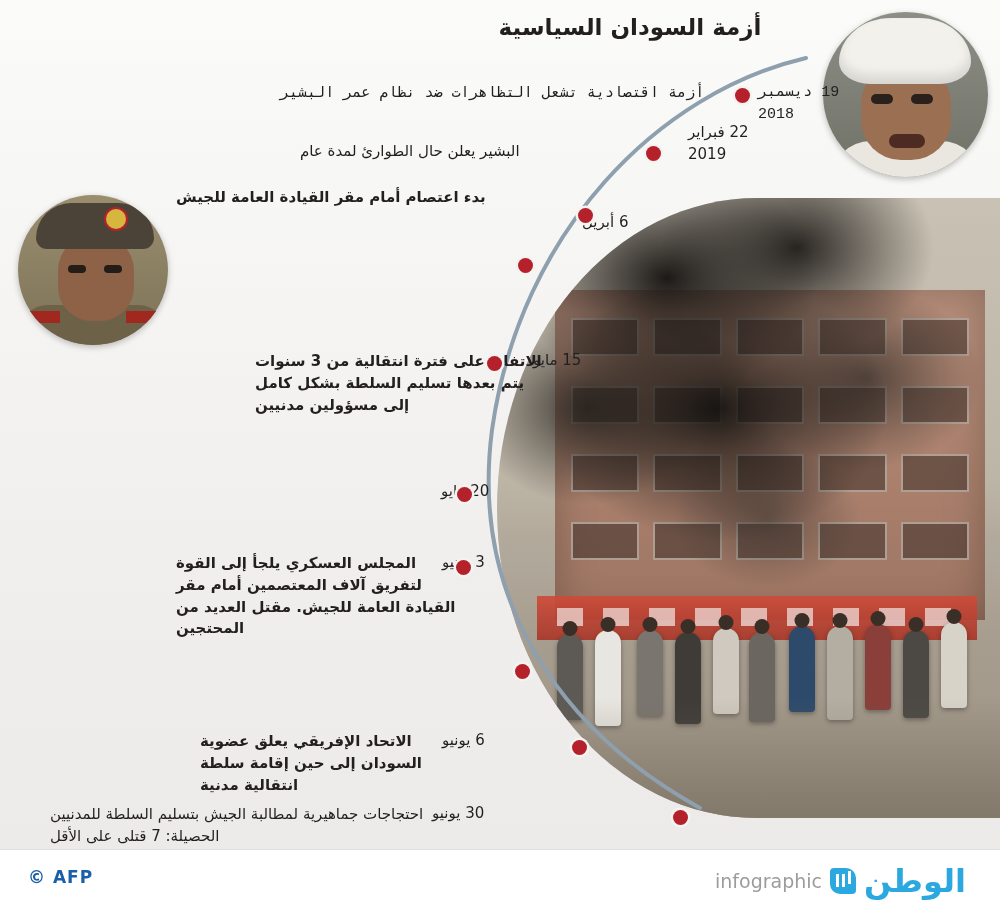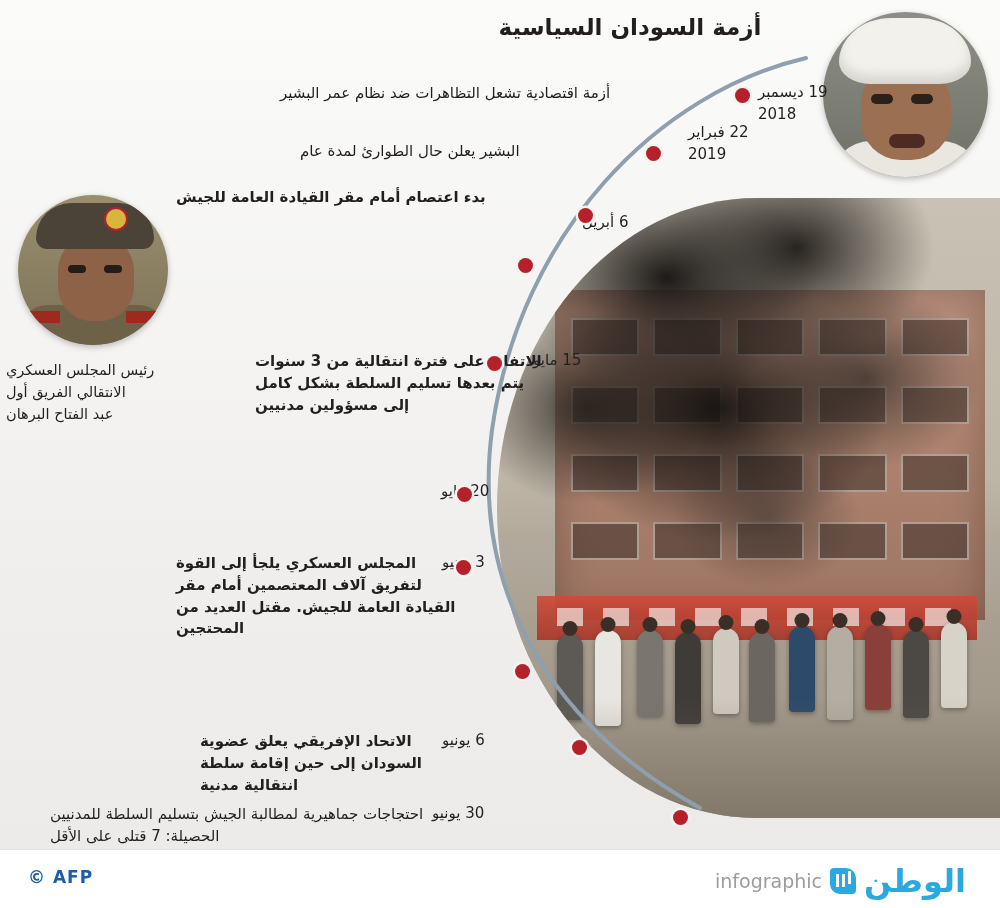--- a/index.html
+++ b/index.html
@@ -429,29 +429,26 @@
   <div class="portrait portrait-burhan">
     <div class="uniform"></div>
     <div class="epaulette l"></div>
     <div class="epaulette r"></div>
     <div class="face"></div>
     <div class="beret"></div>
     <div class="badge"></div>
     <div class="eye l"></div>
     <div class="eye r"></div>
   </div>
-  <div class="burhan-caption" style="white-space:pre-line;">رئيس المجلس العسكري
-الانتقالي الفريق أول
-عبد الفتاح البرهان</div>
 
   <svg class="arc-svg" viewBox="0 0 1000 908">
     <path d="M 806 58 C 660 92, 520 230, 492 430 C 470 600, 560 730, 700 808" fill="none" stroke="#8e9fad" stroke-width="4" stroke-linecap="round"></path>
   </svg>
 
-  <div class="tl-item" style="top:82px; left:280px; width:470px;">
+  <div class="tl-item" style="top:82px; left:280px; width:470px;font-family:Liberation Mono, monospace;">
     <div class="tl-text" style="text-align:left;">أزمة اقتصادية تشعل التظاهرات ضد نظام عمر البشير</div>
     <div class="tl-date" style="position:absolute; left:478px; top:0; width:110px; text-align:left;">19 ديسمبر
 2018</div>
   </div>
   <div class="dot" style="left:735px; top:88px;"></div>
 
   <div class="tl-item" style="top:140px; left:300px; width:380px;">
     <div class="tl-text" style="text-align:left;">البشير يعلن حال الطوارئ لمدة عام</div>
     <div class="tl-date" style="position:absolute; left:388px; top:-18px; width:110px; text-align:left;">22 فبراير
 2019</div>

